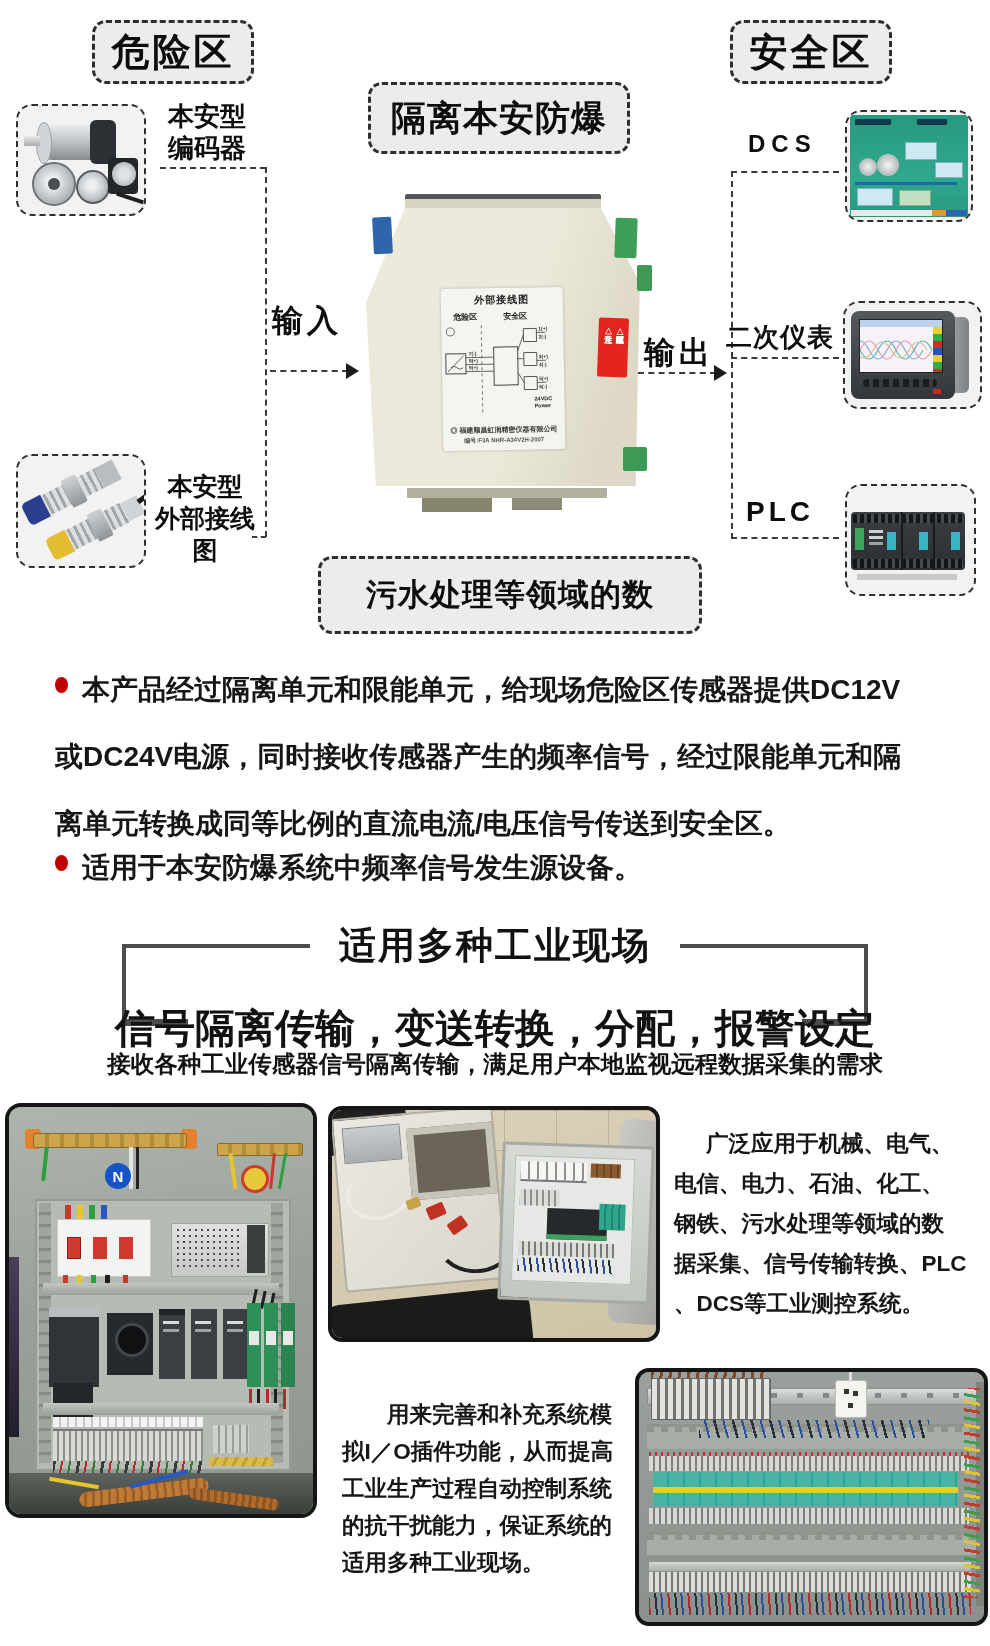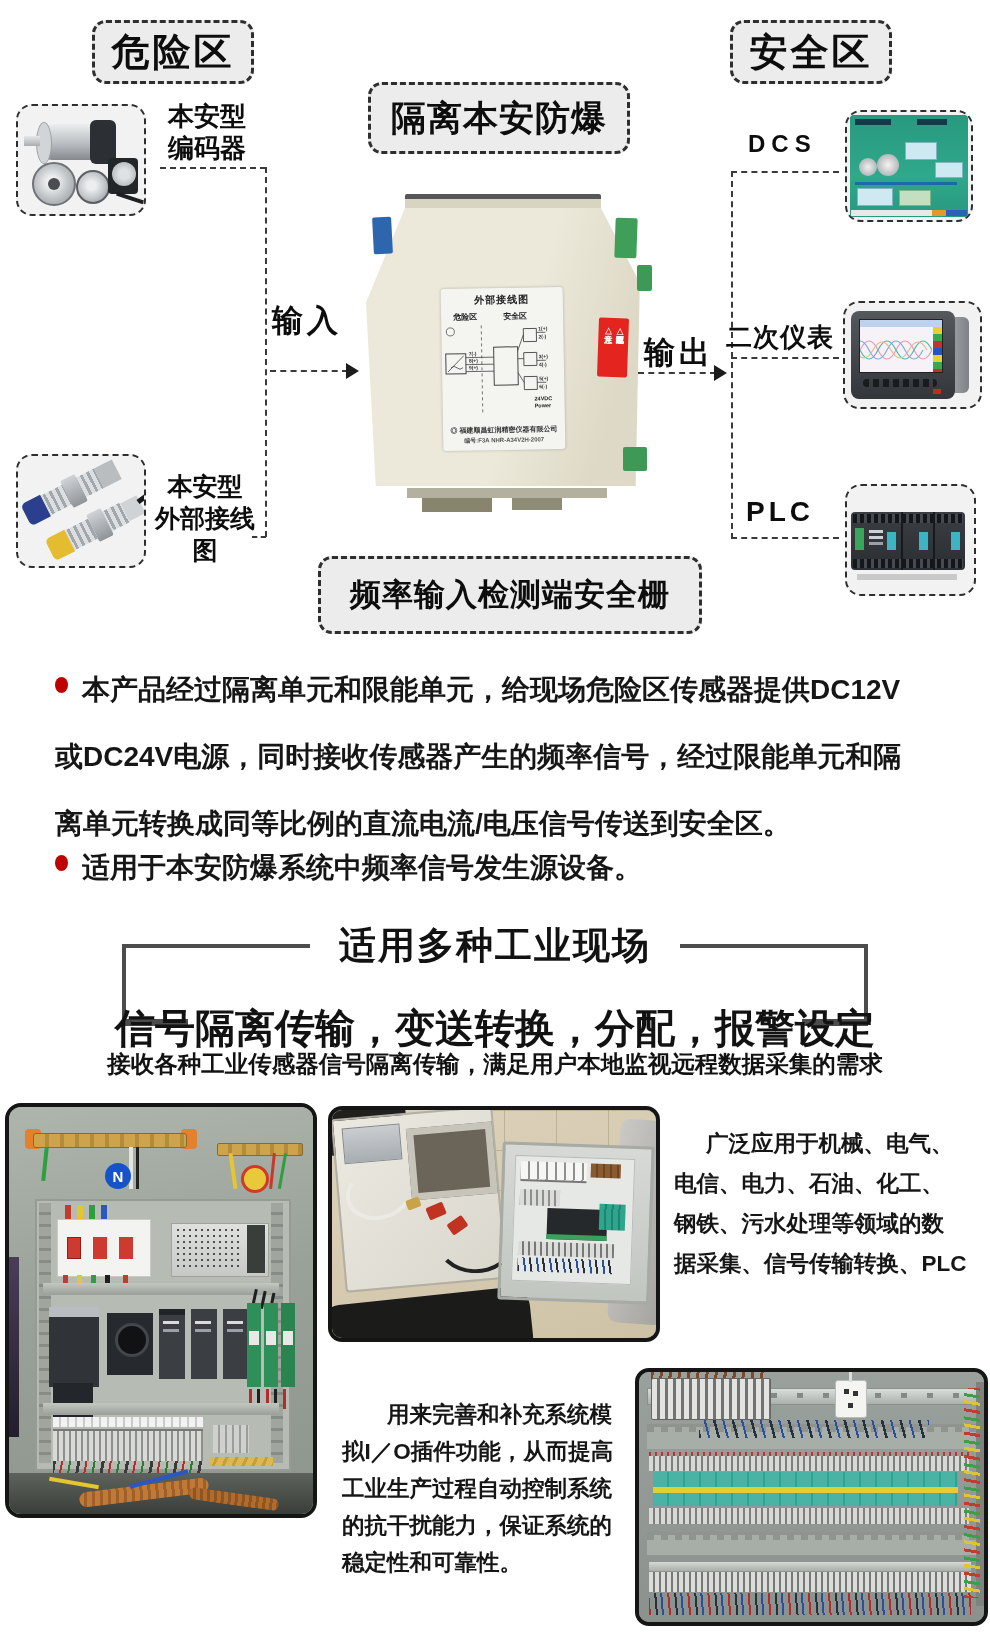--- a/index.html
+++ b/index.html
@@ -235,21 +235,21 @@
     <div class="shape" style="left:40px;top:46px;width:9px;height:18px;background:#3db4c4;"></div>
     <div class="shape" style="left:72px;top:46px;width:9px;height:18px;background:#3db4c4;"></div>
     <div class="shape" style="left:104px;top:46px;width:9px;height:18px;background:#3db4c4;"></div>
     <div class="shape" style="left:8px;top:42px;width:9px;height:22px;background:#3ca45c;"></div>
     <div class="shape" style="left:22px;top:44px;width:14px;height:3px;background:#cfd2d5;box-shadow:0 6px 0 #cfd2d5, 0 12px 0 #9aa0a5;"></div>
     <div class="shape" style="left:10px;top:88px;width:100px;height:6px;background:#c9c9c9;"></div>
   </div>
 </div>
 
 <div class="zone-box" id="prod-sub-box">
-  <span>频率输入检测端安全栅</span>
+  <span>污水处理等领域的数</span>
 </div>
 
 <div class="feature" id="feature1">
   <span class="line"><span class="dot"></span><span>本产品经过隔离单元和限能单元，给现场危险区传感器提供DC12V</span></span>
   <span class="line">或DC24V电源，同时接收传感器产生的频率信号，经过限能单元和隔</span>
   <span class="line">离单元转换成同等比例的直流电流/电压信号传送到安全区。</span>
 </div>
 <div class="feature" id="feature2">
   <span class="line"><span class="dot"></span><span>适用于本安防爆系统中频率信号发生源设备。</span></span>
 </div>
@@ -342,28 +342,29 @@
       <div class="shape" style="left:16px;top:112px;width:96px;height:14px;background:repeating-linear-gradient(80deg,#27313d 0 2px,transparent 2px 7px,#2a4f9e 7px 9px,transparent 9px 13px);"></div>
     </div>
   </div>
 </div>
 
 <div class="app-text" id="app1">
   <span class="line indent1">广泛应用于机械、电气、</span>
   <span class="line">电信、电力、石油、化工、</span>
   <span class="line">钢铁、污水处理等领域的数</span>
   <span class="line">据采集、信号传输转换、PLC</span>
+  <span class="line">、DCS等工业测控系统。</span>
 </div>
 
 <div class="app-text" id="app2">
   <span class="line indent2">用来完善和补充系统模</span>
   <span class="line">拟I／O插件功能，从而提高</span>
   <span class="line">工业生产过程自动控制系统</span>
   <span class="line">的抗干扰能力，保证系统的</span>
-  <span class="line">稳定性和可靠性。</span>
+  <span class="line">适用多种工业现场。</span>
 </div>
 
 <div class="photo" id="photo-rails">
   <div class="art" style="background:linear-gradient(#9aa09b,#8b918c);">
     <div class="shape" style="left:8px;top:16px;width:330px;height:15px;background:linear-gradient(#dadedb,#aab0ab);border:1px solid #8b908b;"></div>
     <div class="shape" style="left:8px;top:21px;width:330px;height:5px;background:repeating-linear-gradient(90deg,transparent 0 20px,#848a85 20px 26px);"></div>
     <div class="shape" style="left:12px;top:0;width:118px;height:8px;background:repeating-linear-gradient(100deg,#7c4a2a 0 3px,transparent 3px 9px);"></div>
     <div class="shape" style="left:12px;top:6px;width:118px;height:40px;background:repeating-linear-gradient(90deg,#e3e4e2 0 5px,#70756f 5px 8px);border:1px solid #666;border-radius:2px;"></div>
     <div class="shape" style="left:196px;top:8px;width:30px;height:36px;background:#f4f4f1;border:1px solid #bbb;border-radius:3px;">
       <div class="shape" style="left:8px;top:8px;width:5px;height:5px;background:#333;box-shadow:9px 2px 0 #333,4px 14px 0 #333;"></div>

